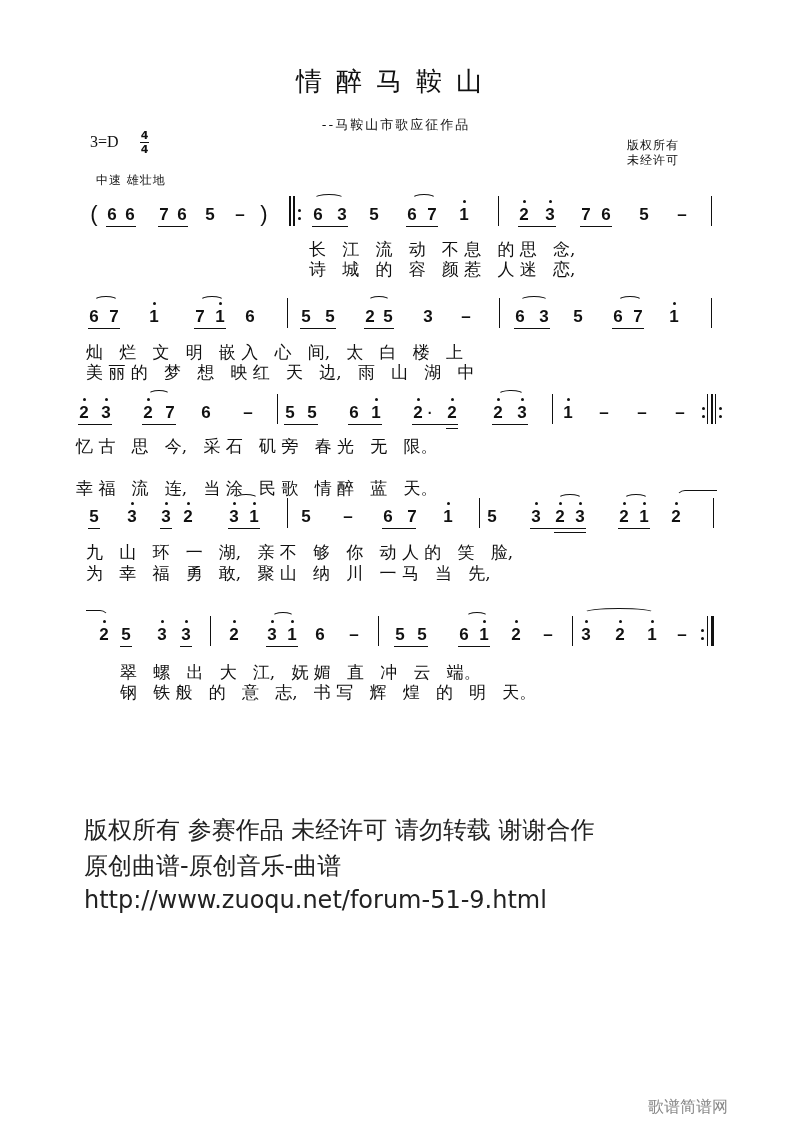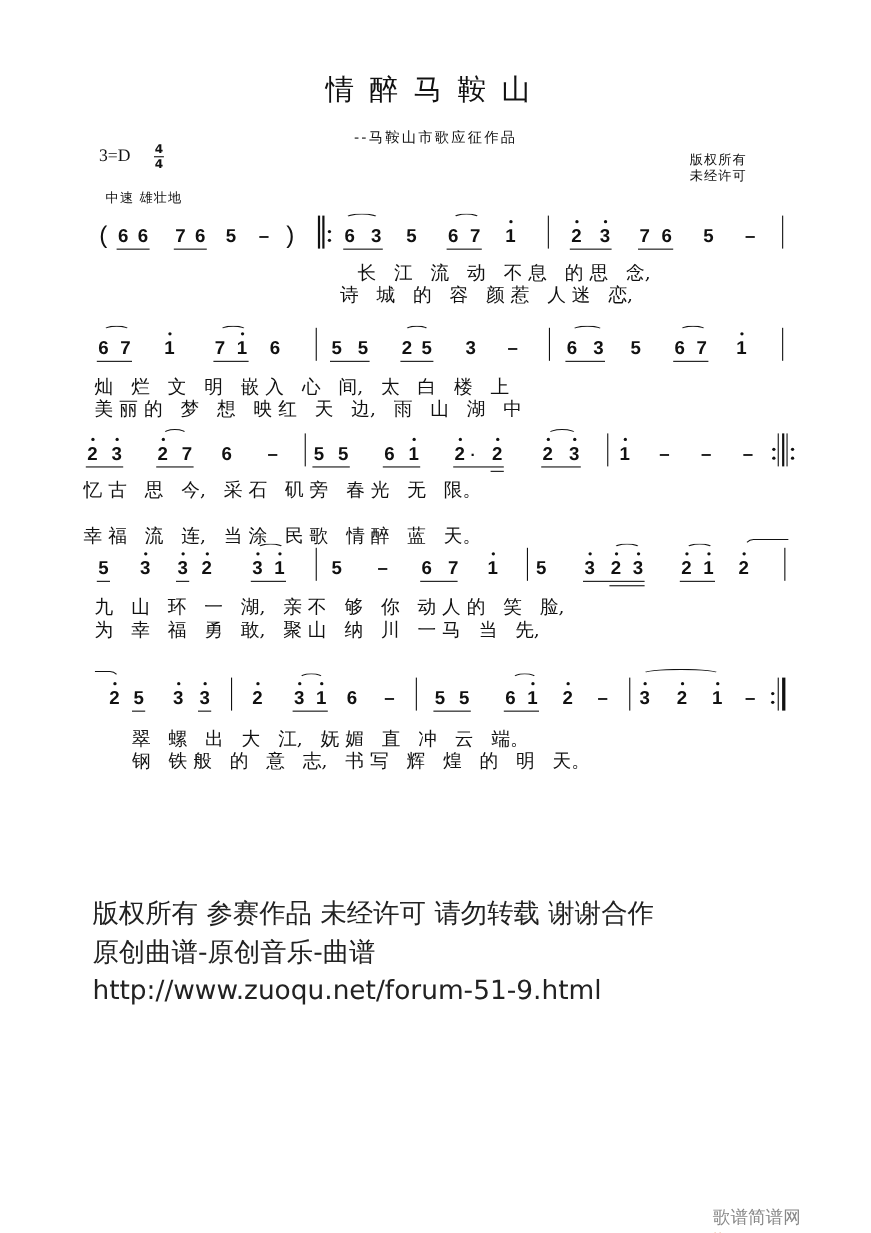--- a/index.html
+++ b/index.html
@@ -71,21 +71,21 @@
   <div class="bl" style="left:498px;top:196px;height:30px"></div>
   <span class="abs note dot-above" style="left:516px;top:205px">2</span>
   <span class="abs note dot-above" style="left:542px;top:205px">3</span>
   <div class="ul" style="left:518px;top:226px;width:38px"></div>
   <span class="abs note" style="left:578px;top:205px">7</span>
   <span class="abs note" style="left:598px;top:205px">6</span>
   <div class="ul" style="left:580px;top:226px;width:32px"></div>
   <span class="abs note" style="left:636px;top:205px">5</span>
   <span class="abs note" style="left:674px;top:205px">–</span>
   <div class="bl" style="left:711px;top:196px;height:30px"></div>
-  <div class="abs lyric" style="left:325px;top:239px">长   江   流   动   不 息   的 思   念,</div>
+  <div class="abs lyric" style="left:309px;top:239px">长   江   流   动   不 息   的 思   念,</div>
   <div class="abs lyric" style="left:309px;top:259px">诗   城   的   容   颜 惹   人 迷   恋,</div>
 </div>
 
 <div>
   <div class="slur" style="left:94px;top:296px;width:22px"></div>
   <span class="abs note" style="left:86px;top:307px">6</span>
   <span class="abs note" style="left:106px;top:307px">7</span>
   <div class="ul" style="left:88px;top:328px;width:32px"></div>
   <span class="abs note dot-above" style="left:146px;top:307px">1</span>
   <div class="slur" style="left:200px;top:296px;width:22px"></div>

